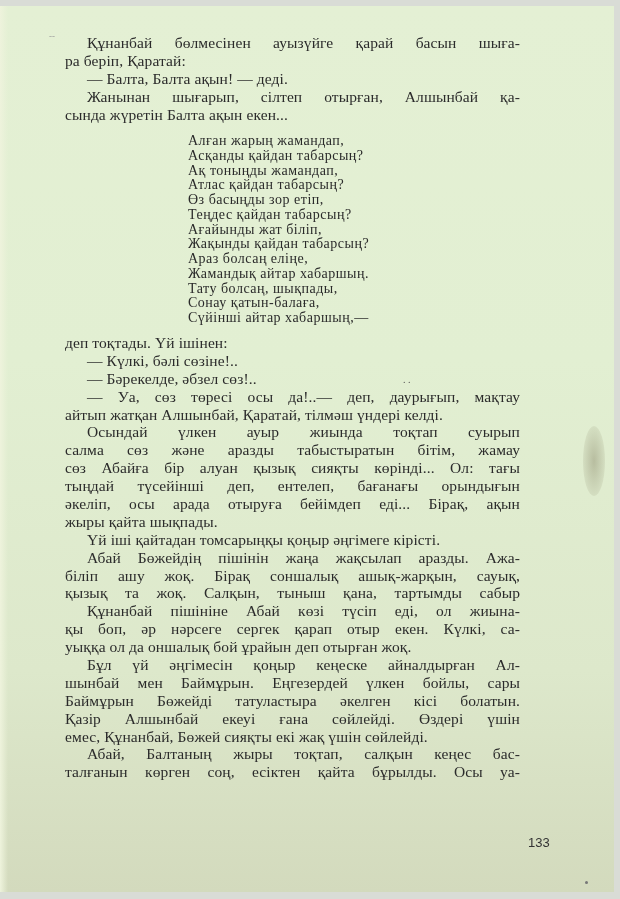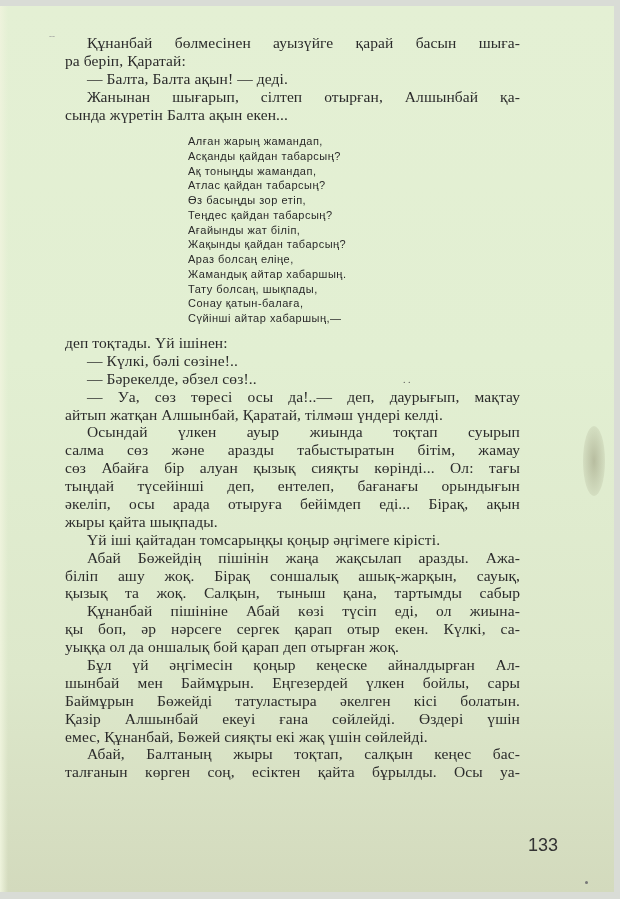--- a/index.html
+++ b/index.html
@@ -26,26 +26,26 @@
   .dot-mark { position: absolute; left: 585px; top: 875px; width: 3px; height: 3px; background: #777; border-radius: 50%; }
   .text {
     position: absolute; left: 39px; width: 455px;
     font-size: 15.5px; color: #2b2b2b; letter-spacing: 0.1px; margin-left: 26px;
   }
   .line { height: 17.9px; line-height: 17.9px; white-space: nowrap; text-align: justify; text-align-last: justify; }
   .line.last { text-align-last: left; }
   .indent { padding-left: 22px; }
   .verse {
     position: absolute; left: 188px; top: 128px;
-    font-family: Liberation Sans, sans-serif;
-    font-size: 11px; color: #2a2a2a; letter-spacing: 0.5px;
+    font-family: Liberation Serif, serif;
+    font-size: 14px; color: #2a2a2a; letter-spacing: 0.5px;
   }
   .verse .vline { height: 14.75px; line-height: 14.75px; white-space: nowrap; }
   .pagenum {
-    position: absolute; left: 528px; top: 829px; font-size: 18px; color: #333;
+    position: absolute; left: 528px; top: 829px; font-size: 13px; color: #333;
     font-family: "Liberation Sans", sans-serif;
   }
   .specks { position: absolute; left: 403px; top: 368px; font-size: 10px; color: #555; }
 </style>
 </head>
 <body>
 
 <div class="page">
   <div class="shadow"></div>
   <div class="corner-mark">--</div>
@@ -87,21 +87,21 @@
       <div class="line">сөз Абайға бір алуан қызық сияқты көрінді... Ол: тағы</div>
       <div class="line">тыңдай түсейінші деп, ентелеп, бағанағы орындығын</div>
       <div class="line">әкеліп, осы арада отыруға бейімдеп еді... Бірақ, ақын</div>
       <div class="line last">жыры қайта шықпады.</div>
       <div class="line indent last">Үй іші қайтадан томсарыңқы қоңыр әңгімеге кірісті.</div>
       <div class="line indent">Абай Бөжейдің пішінін жаңа жақсылап аразды. Ажа-</div>
       <div class="line">біліп ашу жоқ. Бірақ соншалық ашық-жарқын, сауық,</div>
       <div class="line">қызық та жоқ. Салқын, тыныш қана, тартымды сабыр</div>
       <div class="line indent">Құнанбай пішініне Абай көзі түсіп еді, ол жиына-</div>
       <div class="line">қы боп, әр нәрсеге сергек қарап отыр екен. Күлкі, са-</div>
-      <div class="line last">уыққа ол да оншалық бой қарап деп отырған жоқ.</div>
+      <div class="line last">уыққа ол да оншалық бой ұрайын деп отырған жоқ.</div>
       <div class="line indent">Бұл үй әңгімесін қоңыр кеңеске айналдырған Ал-</div>
       <div class="line">шынбай мен Баймұрын. Еңгезердей үлкен бойлы, сары</div>
       <div class="line">Баймұрын Бөжейді татуластыра әкелген кісі болатын.</div>
       <div class="line">Қазір Алшынбай екеуі ғана сөйлейді. Өздері үшін</div>
       <div class="line last">емес, Құнанбай, Бөжей сияқты екі жақ үшін сөйлейді.</div>
       <div class="line indent">Абай, Балтаның жыры тоқтап, салқын кеңес бас-</div>
       <div class="line">талғанын көрген соң, есіктен қайта бұрылды. Осы уа-</div>
     </div>
 
   <div class="pagenum">133</div>

